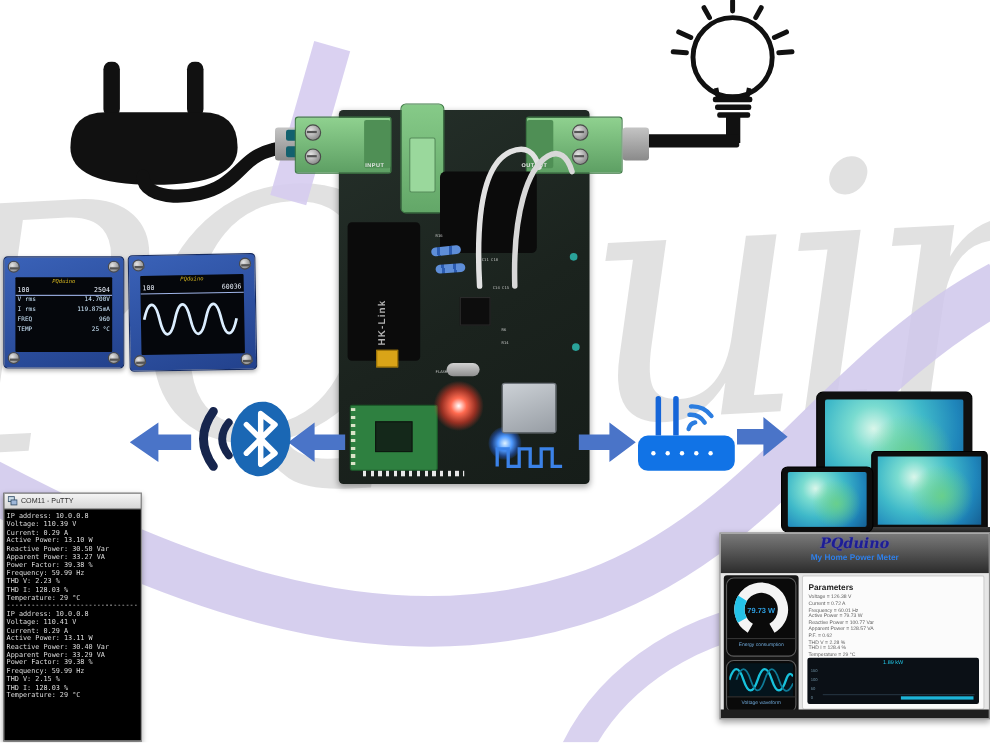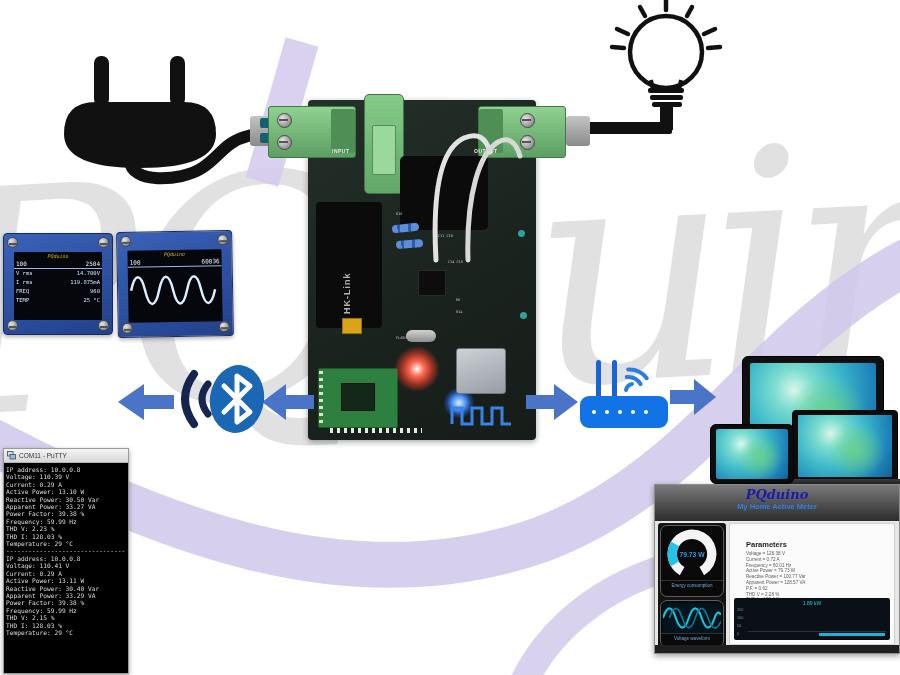--- a/index.html
+++ b/index.html
@@ -107,21 +107,21 @@
         border:1px solid #8c8c8c;z-index:5;overflow:hidden;box-shadow:0 2px 6px rgba(0,0,0,.4);}
   .dash .hdr{position:absolute;left:0;top:0;right:0;height:36px;
         background:linear-gradient(180deg,#7a7a7a,#2c2c2c);text-align:center;}
   .dash .logo{font:italic bold 13px "DejaVu Serif",serif;color:#1d1d96;line-height:15px;margin-top:2px;
         text-shadow:0 0 2px rgba(90,90,220,.6);}
   .dash .sub{font-size:7.5px;font-weight:bold;color:#2f7fe8;line-height:9px;}
   .dash .side{position:absolute;left:3px;top:38px;width:68px;height:126px;background:#141414;border-radius:3px;padding:2px;box-sizing:border-box;}
   .card{background:#0a0a0a;border:1px solid #5e5e5e;border-radius:7px;margin-bottom:3px;overflow:hidden;}
   .card .lbl{font-size:4.5px;color:#6fa8d8;text-align:center;line-height:9px;border-top:1px solid #333;}
   .dash .main{position:absolute;left:74px;top:38px;width:166px;height:122px;background:#fbfbfb;
-        border:1px solid #cfcfcf;border-radius:2px;box-sizing:border-box;padding:16px;}
+        border:1px solid #cfcfcf;border-radius:2px;box-sizing:border-box;padding:5px;}
   .dash .ptitle{font-size:7.5px;font-weight:bold;color:#222;margin-bottom:2px;}
   .dash .plist{font-size:4.6px;line-height:5.8px;color:#5c5c5c;white-space:pre-line;}
   .dash .chart{position:absolute;left:4px;top:74px;width:156px;height:42px;background:#0b1016;border-radius:2px;}
   .dash .cval{position:absolute;left:0;right:0;top:2px;text-align:center;font-size:5px;color:#22c8e8;}
   .dash .ticks{position:absolute;left:3px;top:8px;font-size:3.8px;line-height:8px;color:#6d8ea0;white-space:pre-line;}
   .dash .axis{position:absolute;left:14px;right:4px;bottom:8px;border-top:1px solid #243340;}
   .dash .cbar{position:absolute;right:5px;bottom:4px;width:66px;height:3px;background:#1db4d8;}
   .dash .foot{position:absolute;left:0;right:0;bottom:0;height:8px;background:#1f1f1f;}
 </style>
 </head>
@@ -354,21 +354,21 @@
     <div class="scr globe"></div>
   </div>
   <div class="lapbase"></div>
   <div class="tablet">
     <div class="scr globe"></div>
   </div>
 
   <div class="dash">
     <div class="hdr">
       <div class="logo">PQduino</div>
-      <div class="sub">My Home Active Meter</div>
+      <div class="sub">My Home Power Meter</div>
     </div>
 
     <div class="side">
       <div class="card" style="height:70px;">
         <svg width="62" height="52" viewBox="0 0 56 50" style="display:block;margin:2px auto 0;">
           <circle cx="28" cy="25" r="19" stroke="#f4f4f4" stroke-width="9" fill="none" stroke-dasharray="99 120" transform="rotate(120 28 25)"></circle>
           <circle cx="28" cy="25" r="19" stroke="#25c2e8" stroke-width="9" fill="none" stroke-dasharray="20 120" transform="rotate(150 28 25)"></circle>
           <text x="28" y="28" text-anchor="middle" font-size="6.5" font-weight="bold" fill="#2e9fe0" font-family="Liberation Sans,sans-serif">79.73 W</text>
         </svg>
         <div class="lbl">Energy consumption</div>

